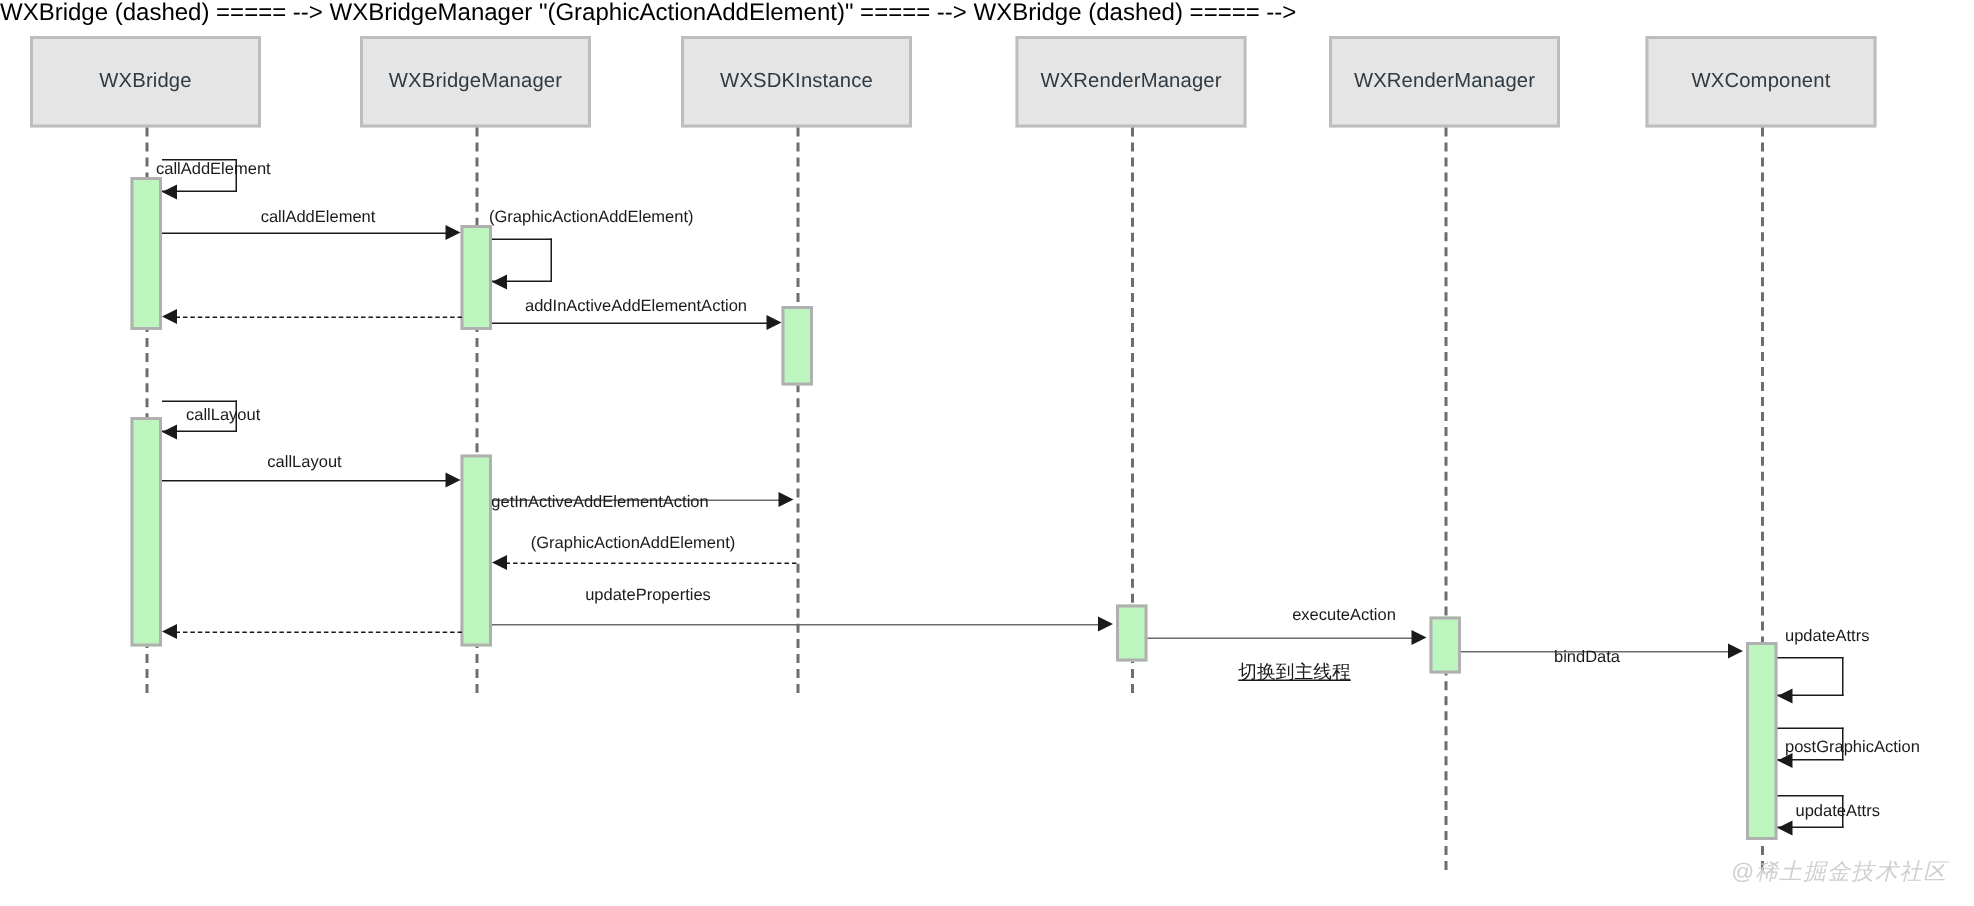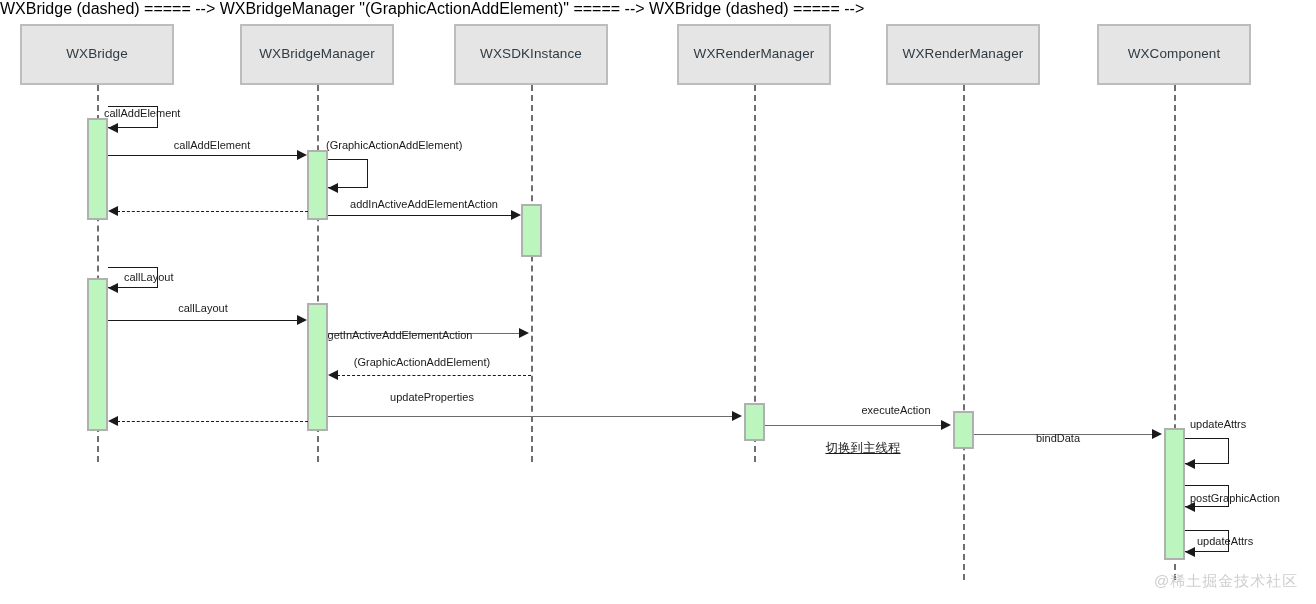--- a/index.html
+++ b/index.html
@@ -226,15 +226,15 @@
   <div class="self-loop" style="left:1185px; top:485px; width:44px; height:22px;"></div>
   <div class="arrow-head left" style="left:1185px; top:502px;"></div>
   <div class="msg-label" style="left:1190px; top:492px;">postGraphicAction</div>
 
   
   <div class="self-loop" style="left:1185px; top:530px; width:44px; height:22px;"></div>
   <div class="arrow-head left" style="left:1185px; top:547px;"></div>
   <div class="msg-label" style="left:1197px; top:535px;">updateAttrs</div>
 
   
-  <div class="watermark" style="left:1154px; top:572px;">@稀土掘金技术社区</div>
+  <div class="watermark" style="left:1154px; top:572px;font-style:italic;">@稀土掘金技术社区</div>
 
 </div>
 
 </body></html>

